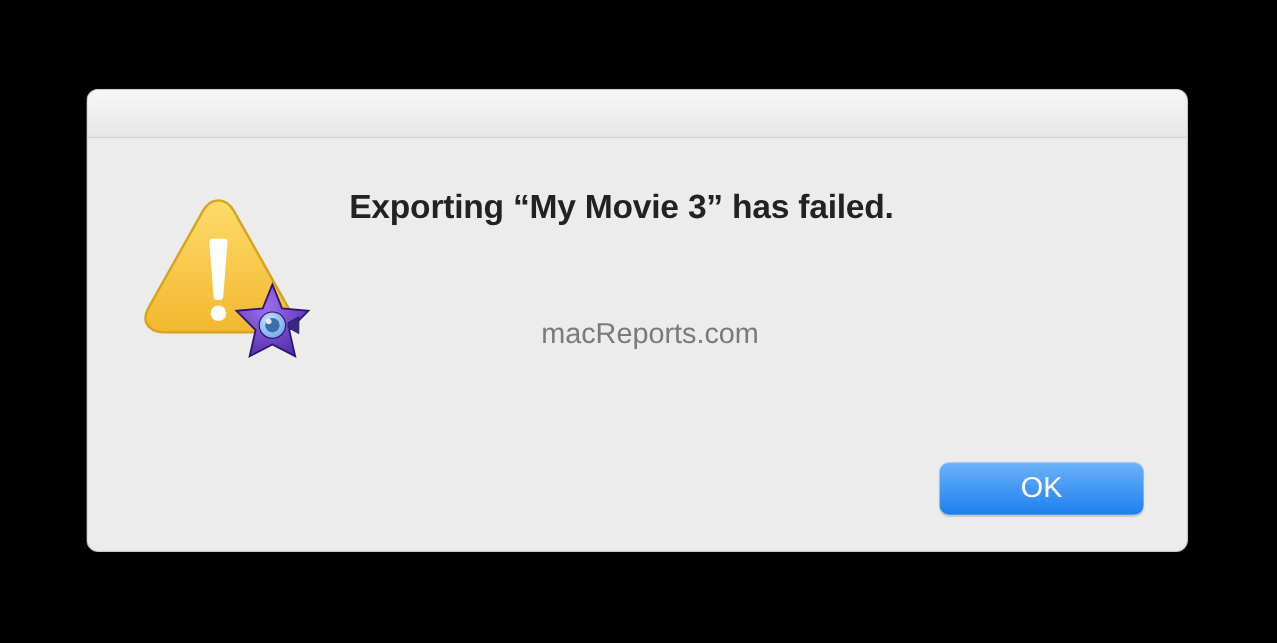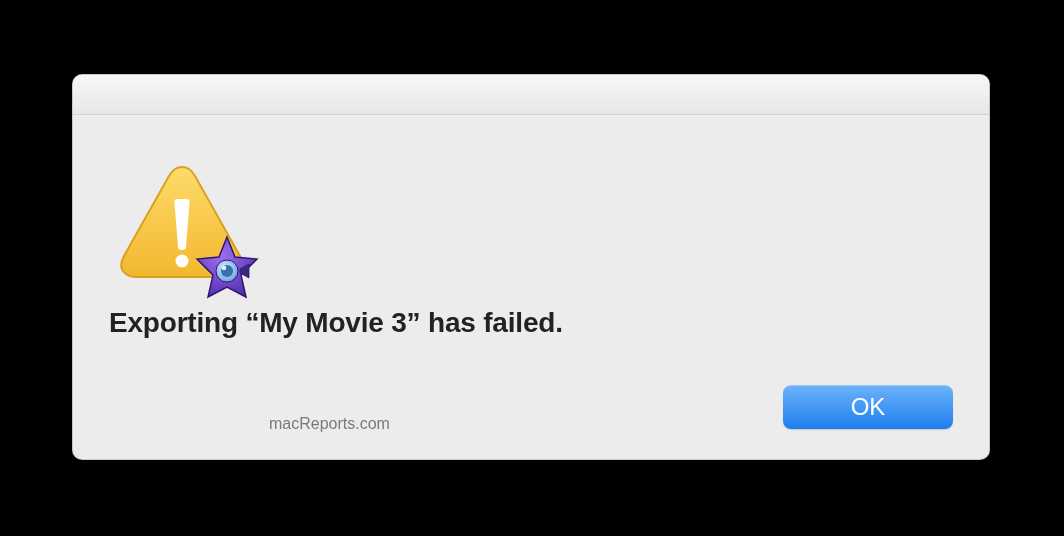--- a/index.html
+++ b/index.html
@@ -32,21 +32,21 @@
       border: 1px solid rgba(0,0,0,0.15);
     }
     .titlebar {
       height: 40px;
       background: linear-gradient(to bottom, #f7f7f7, #e7e7e7);
       border-bottom: 1px solid #d1d1d1;
     }
     .content {
       display: flex;
       padding: 36px 36px 0 36px;
-      flex-direction: column;
+      gap: 34px;
     }
     .icon-col {
       flex: 0 0 auto;
       padding-top: 10px;
       padding-left: 8px;
     }
     .icon-wrap {
       position: relative;
       width: 140px;
       height: 140px;
@@ -77,21 +77,21 @@
     .message {
       font-size: 24px;
       font-weight: 400;
       color: #222;
       line-height: 1.3;
     }
     .watermark {
       position: absolute;
       left: 160px;
       top: 114px;
-      font-size: 16px;
+      font-size: 24px;
       color: #7a7a7a;
       font-weight: 400;
     }
     .button-row {
       position: absolute;
       right: 36px;
       bottom: 30px;
     }
     .ok-btn {
       width: 170px;

